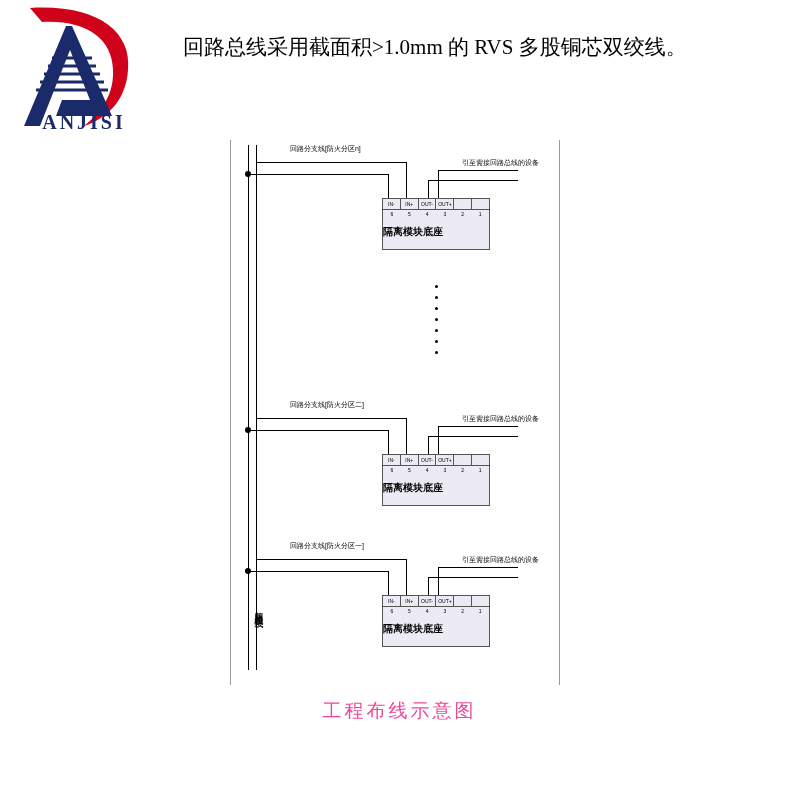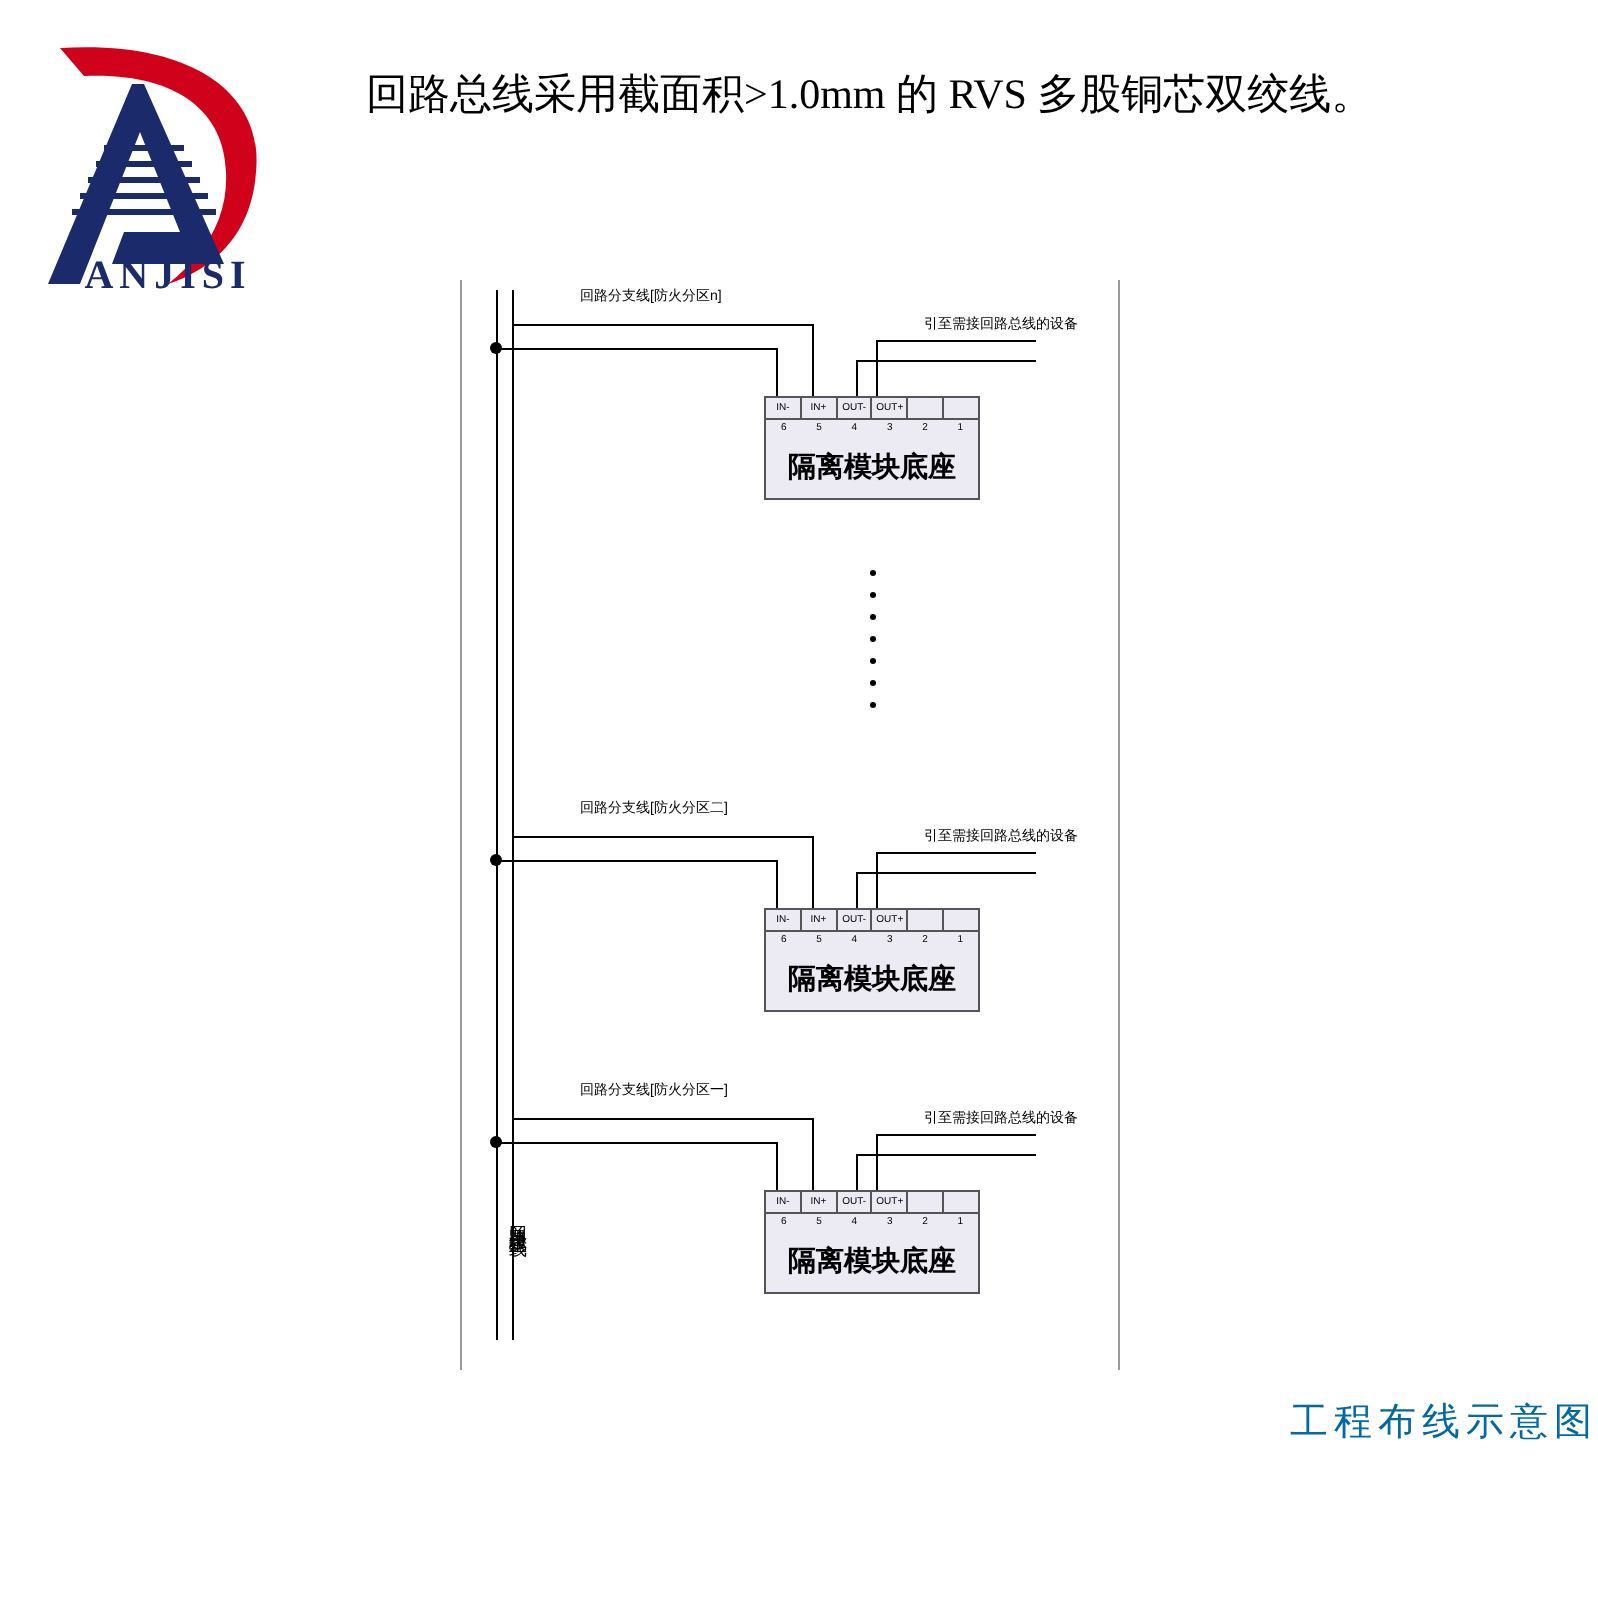--- a/index.html
+++ b/index.html
@@ -13,21 +13,21 @@
     position: relative;
     font-family: "Liberation Sans", sans-serif;
     color: #000;
     overflow: hidden;
   }
 
   
   .logo {
     position: absolute;
     left: 0;
-    top: 16px;
+    top: 0;
     width: 168px;
     height: 140px;
   }
   .logo-text {
     position: absolute;
     left: 0;
     bottom: 6px;
     width: 168px;
     text-align: center;
     font-family: "Liberation Serif", serif;
@@ -160,22 +160,21 @@
     font-size: 5px;
     line-height: 9px;
     text-align: center;
     color: #000;
   }
   .module .mtitle {
     position: absolute;
     left: 0;
     top: 26px;
     width: 100%;
-    text-align: center;
-    font-size: 14px;
+    font-size: 10px;
     font-family: "Liberation Serif", serif;
     font-weight: bold;
     color: #000;
   }
 
   
   .ellipsis {
     position: absolute;
     left: 205px;
     top: 145px;
@@ -212,25 +211,25 @@
     letter-spacing: 1px;
     white-space: nowrap;
   }
 
   
   .caption {
     position: absolute;
     left: 0;
     top: 698px;
     width: 799px;
-    text-align: right;
+    text-align: center;
     font-family: "Liberation Serif", serif;
     font-size: 19px;
     letter-spacing: 3px;
-    color: #0369a1;
+    color: #ec4899;
   }
 </style>
 </head>
 <body>
 
 <div class="logo">
   <svg width="168" height="140" viewBox="0 0 168 140">
     <path d="M30 8 C95 4, 132 30, 128 70 C126 100, 108 118, 84 126 C104 110, 114 92, 113 70 C112 38, 86 20, 42 22 Z" fill="#d0021b"></path>
     <path d="M66 26 L24 126 L40 126 L70 50 L90 100 L62 100 L56 116 L112 116 L72 26 Z" fill="#1b2a6b"></path>
     <g stroke="#1b2a6b" stroke-width="3">

